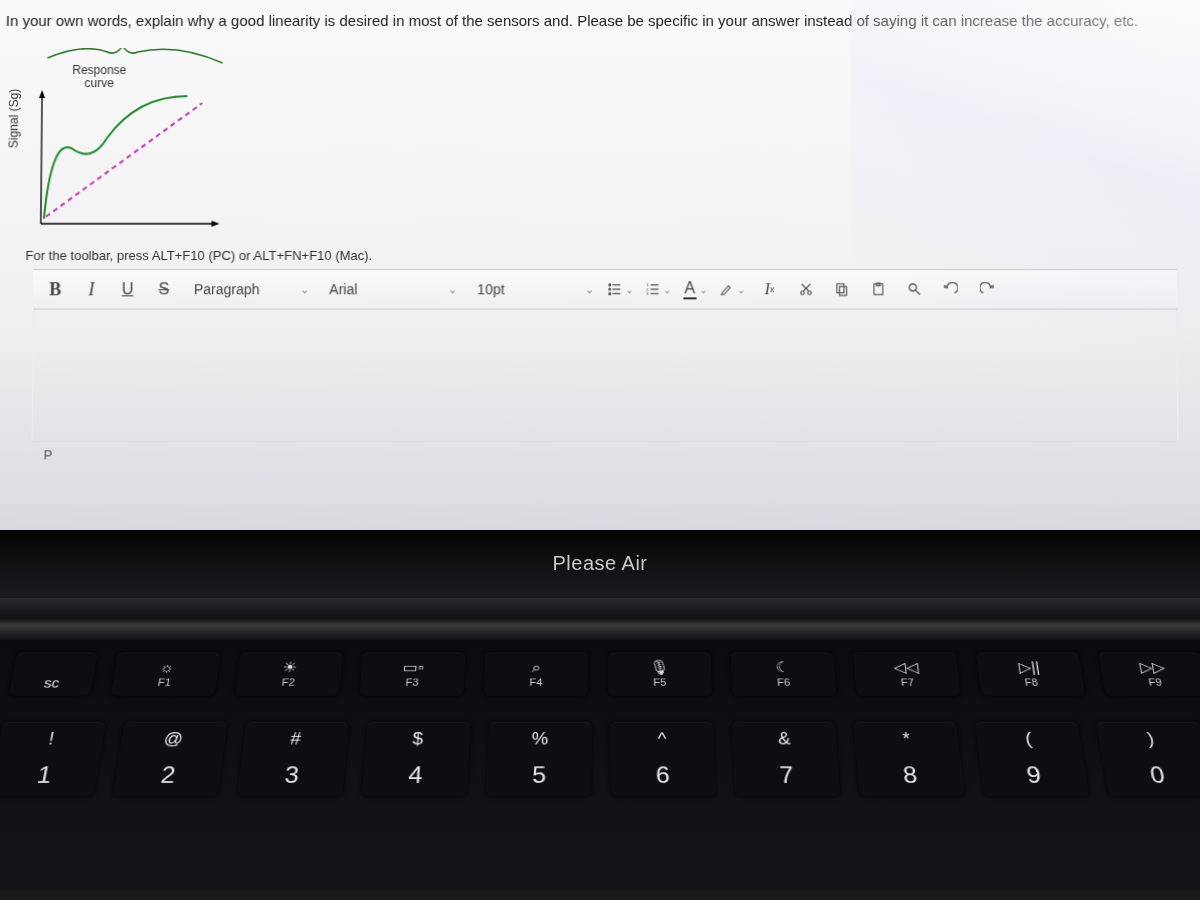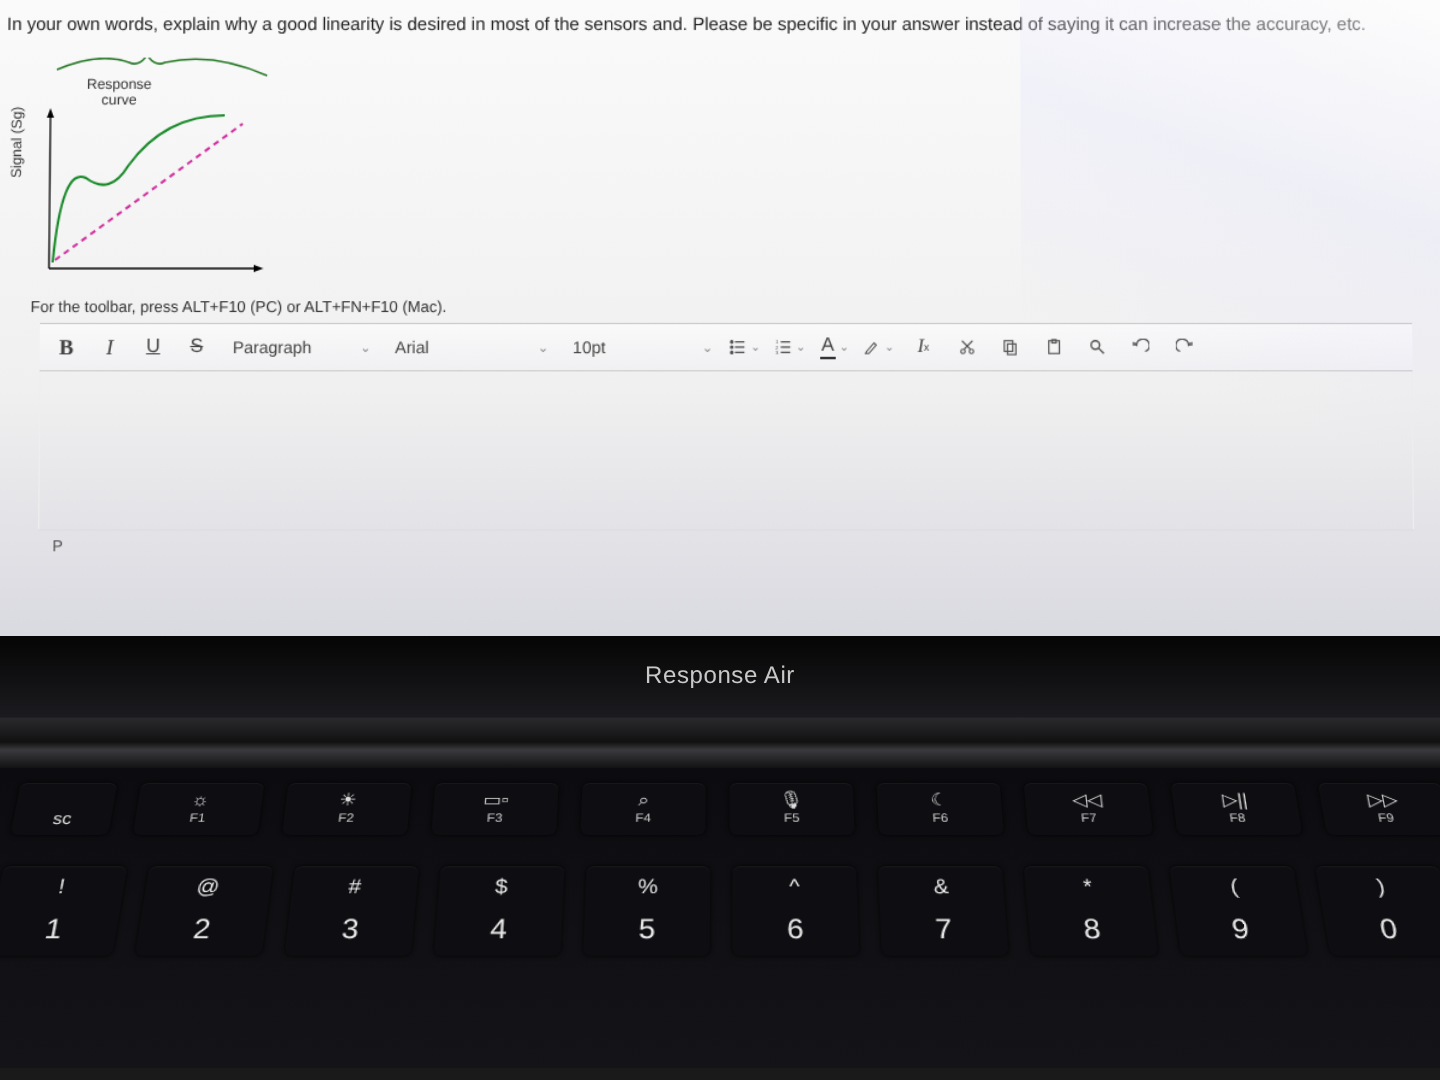--- a/index.html
+++ b/index.html
@@ -331,21 +331,21 @@
     </div>
   </div>
 
   <div class="editor-body"></div>
   <div class="editor-status">P</div>
 
   <div class="glare"></div>
 </div>
 
 <div class="laptop-bezel">
-  <div class="laptop-brand">Response Air</div>
+  <div class="laptop-brand">Please Air</div>
 </div>
 <div class="laptop-hinge"></div>
 
 <div class="keyboard-deck">
   <div class="fn-row">
     <div class="key esc-key">sc</div>
 
   <div class="key fn-key">
         <div class="icon">☼</div>
         <div class="lbl">F1</div>

